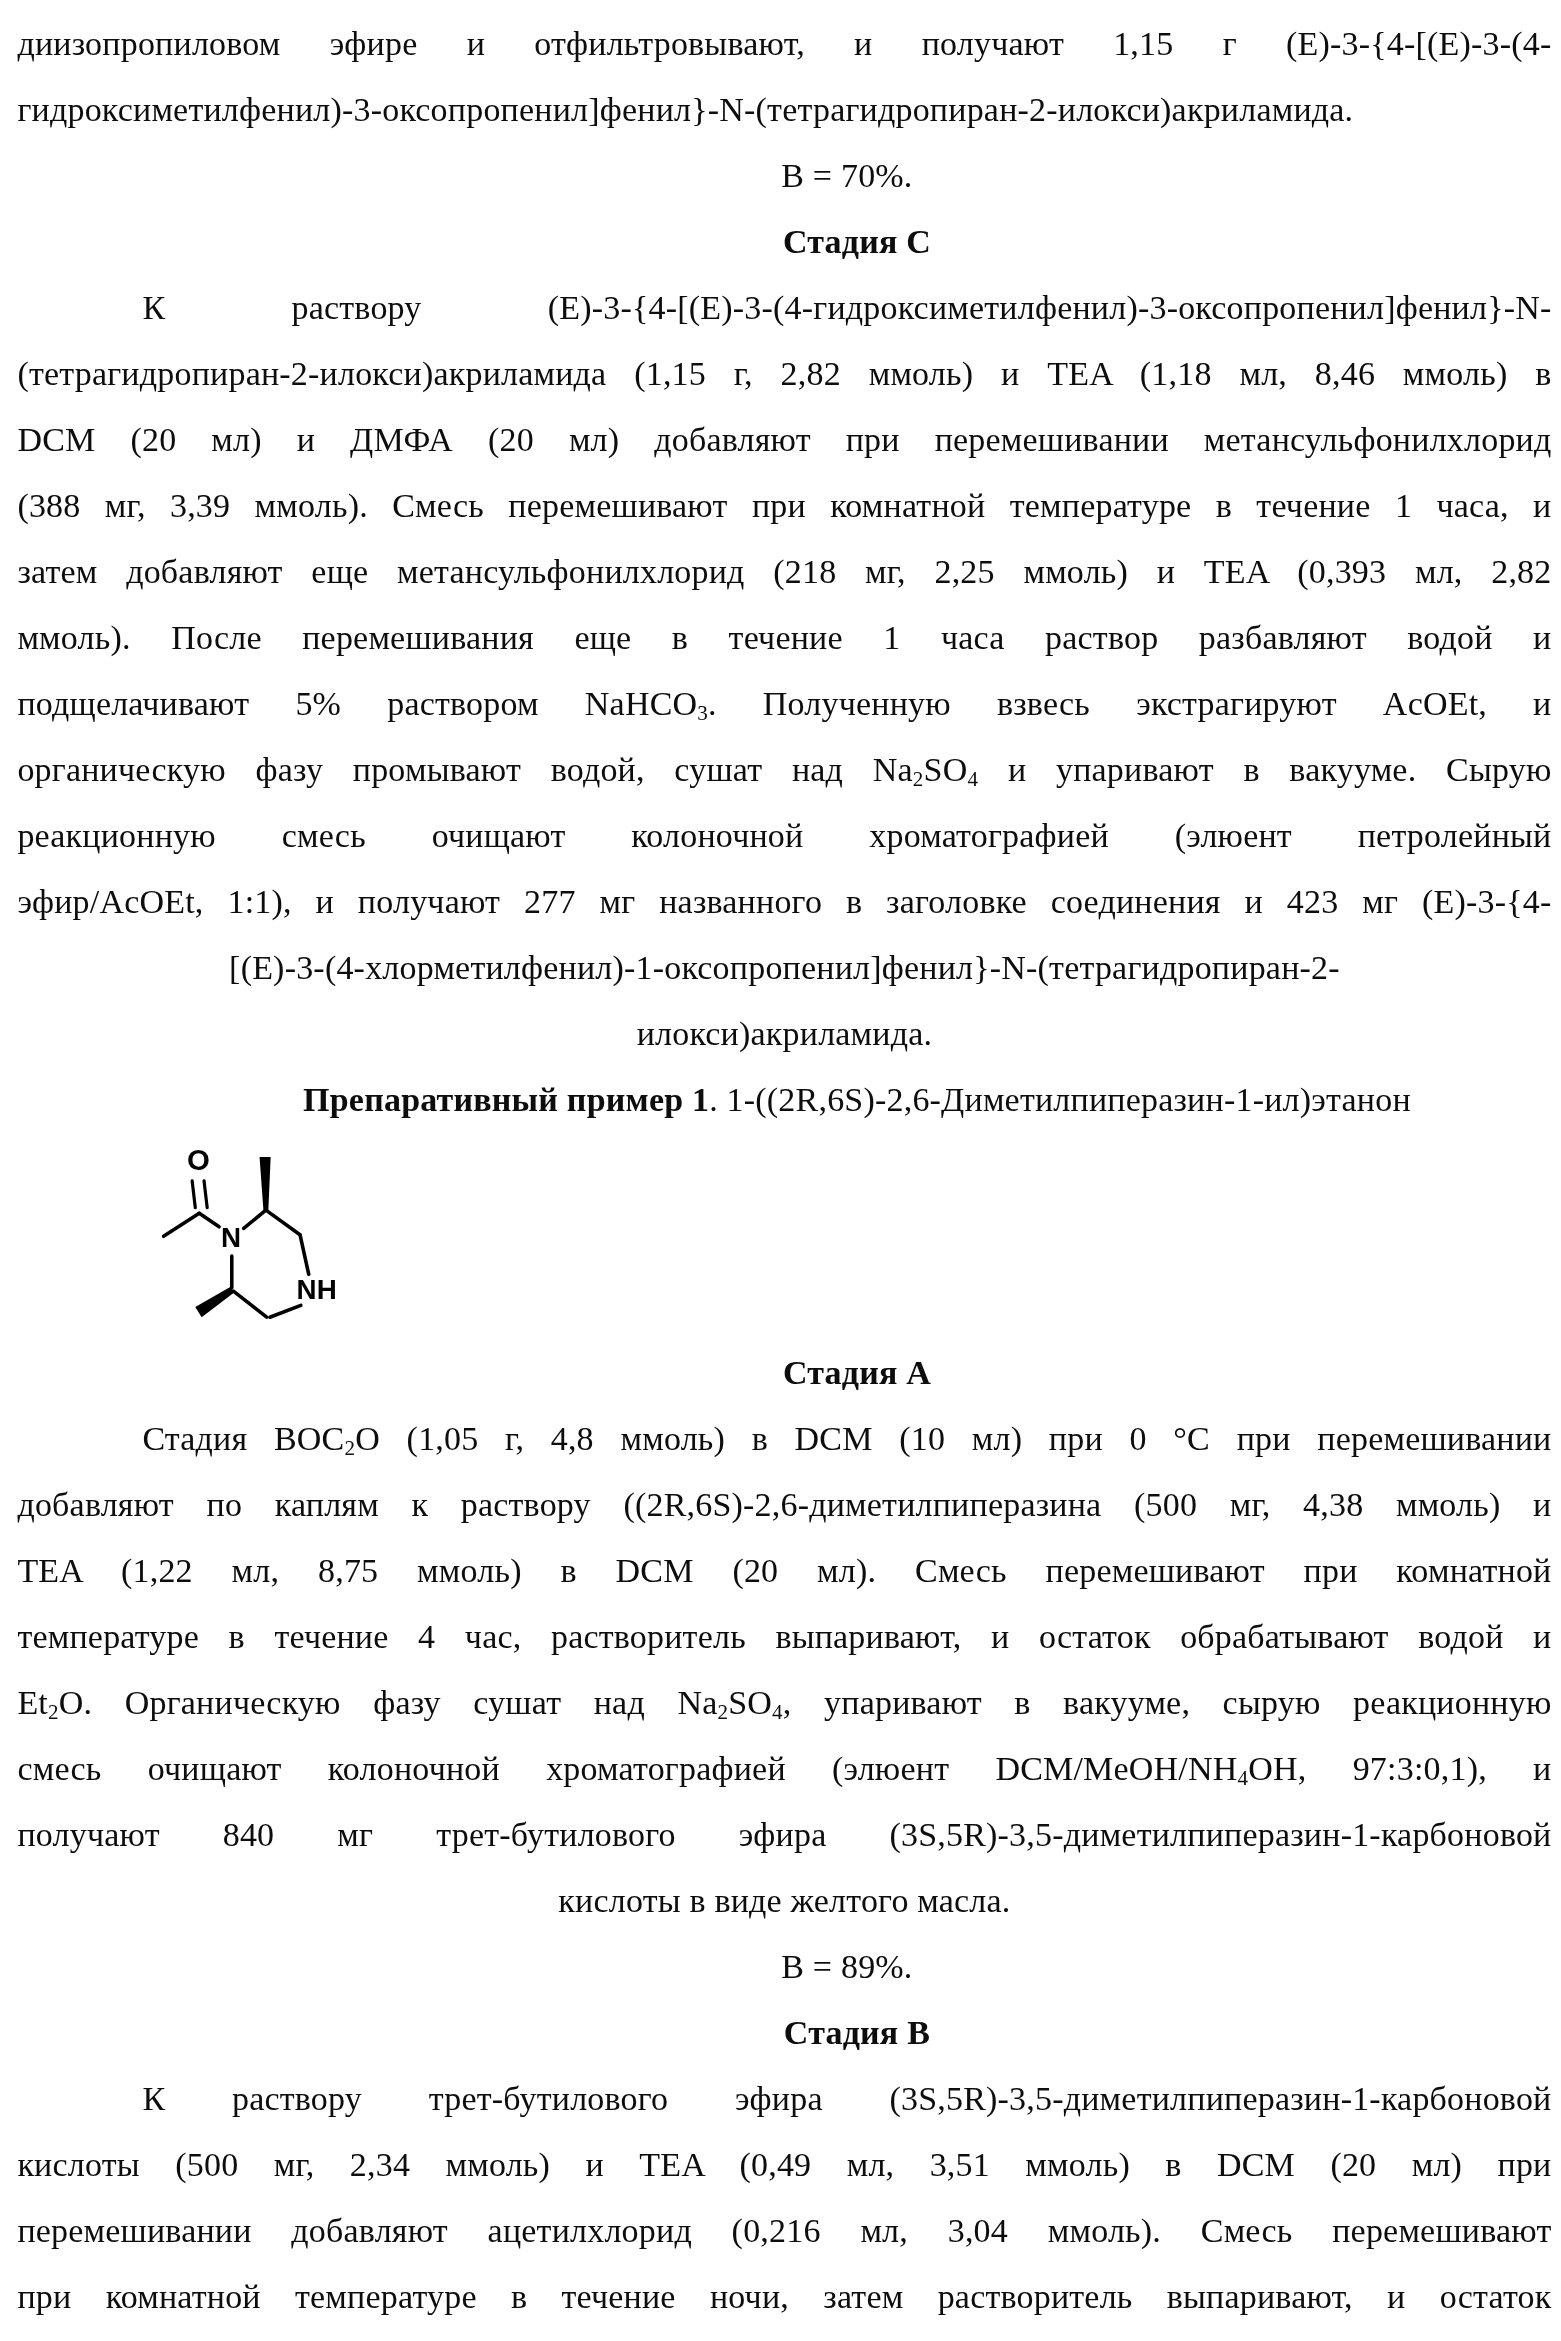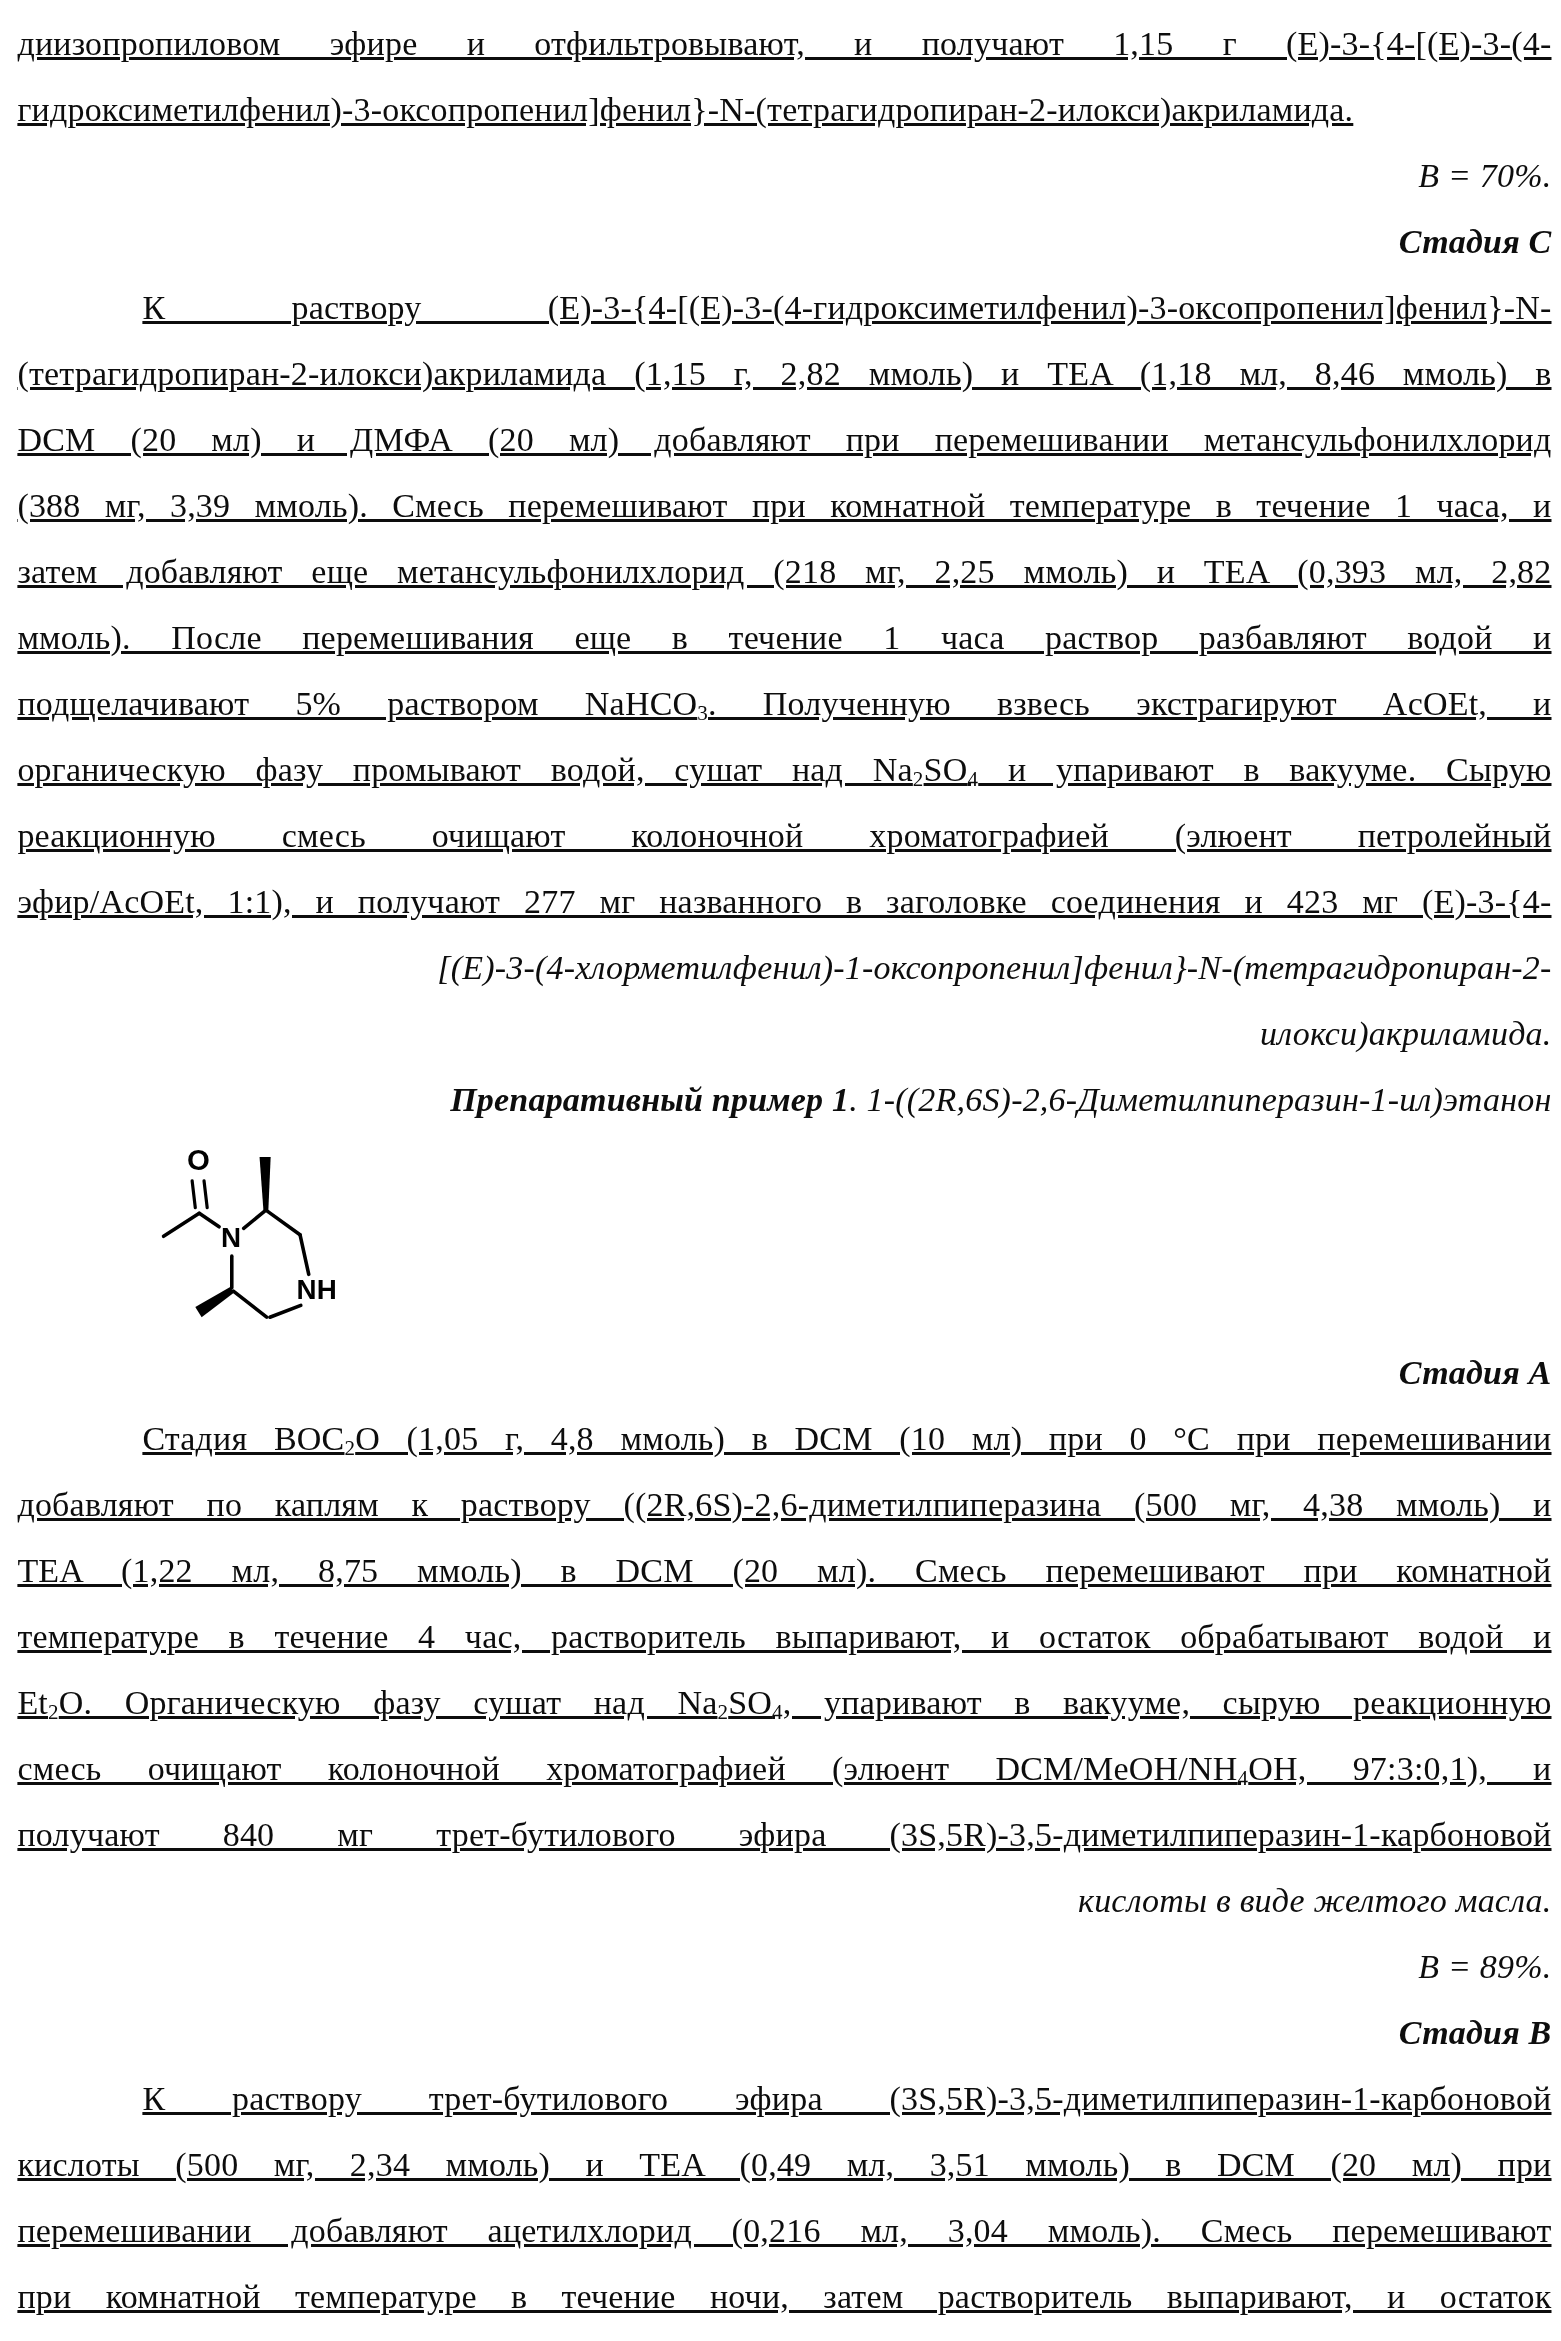--- a/index.html
+++ b/index.html
@@ -13,22 +13,22 @@
     color: #0d0d0d;
   }
   .flow { padding: 11px 9.5px 0 17.4px; }
   .line {
     height: 66px;
     line-height: 66px;
     font-size: 34px;
     overflow: hidden;
     letter-spacing: 0.2px;
   }
-  .line.just { text-align: justify; text-align-last: justify; text-decoration: underline; }
-  .line.left { text-align: right; font-style: italic; }
+  .line.just { text-align: justify; text-align-last: justify; }
+  .line.left { text-align: center; }
   .line.indent { text-indent: 125px; }
   .line .b { font-weight: 700; margin-left: 20px; }
   .line sub {
     font-size: 0.62em;
     line-height: 0;
     vertical-align: -0.22em;
   }
   figure.structure-block {
     height: 207px;
     margin: 0;

